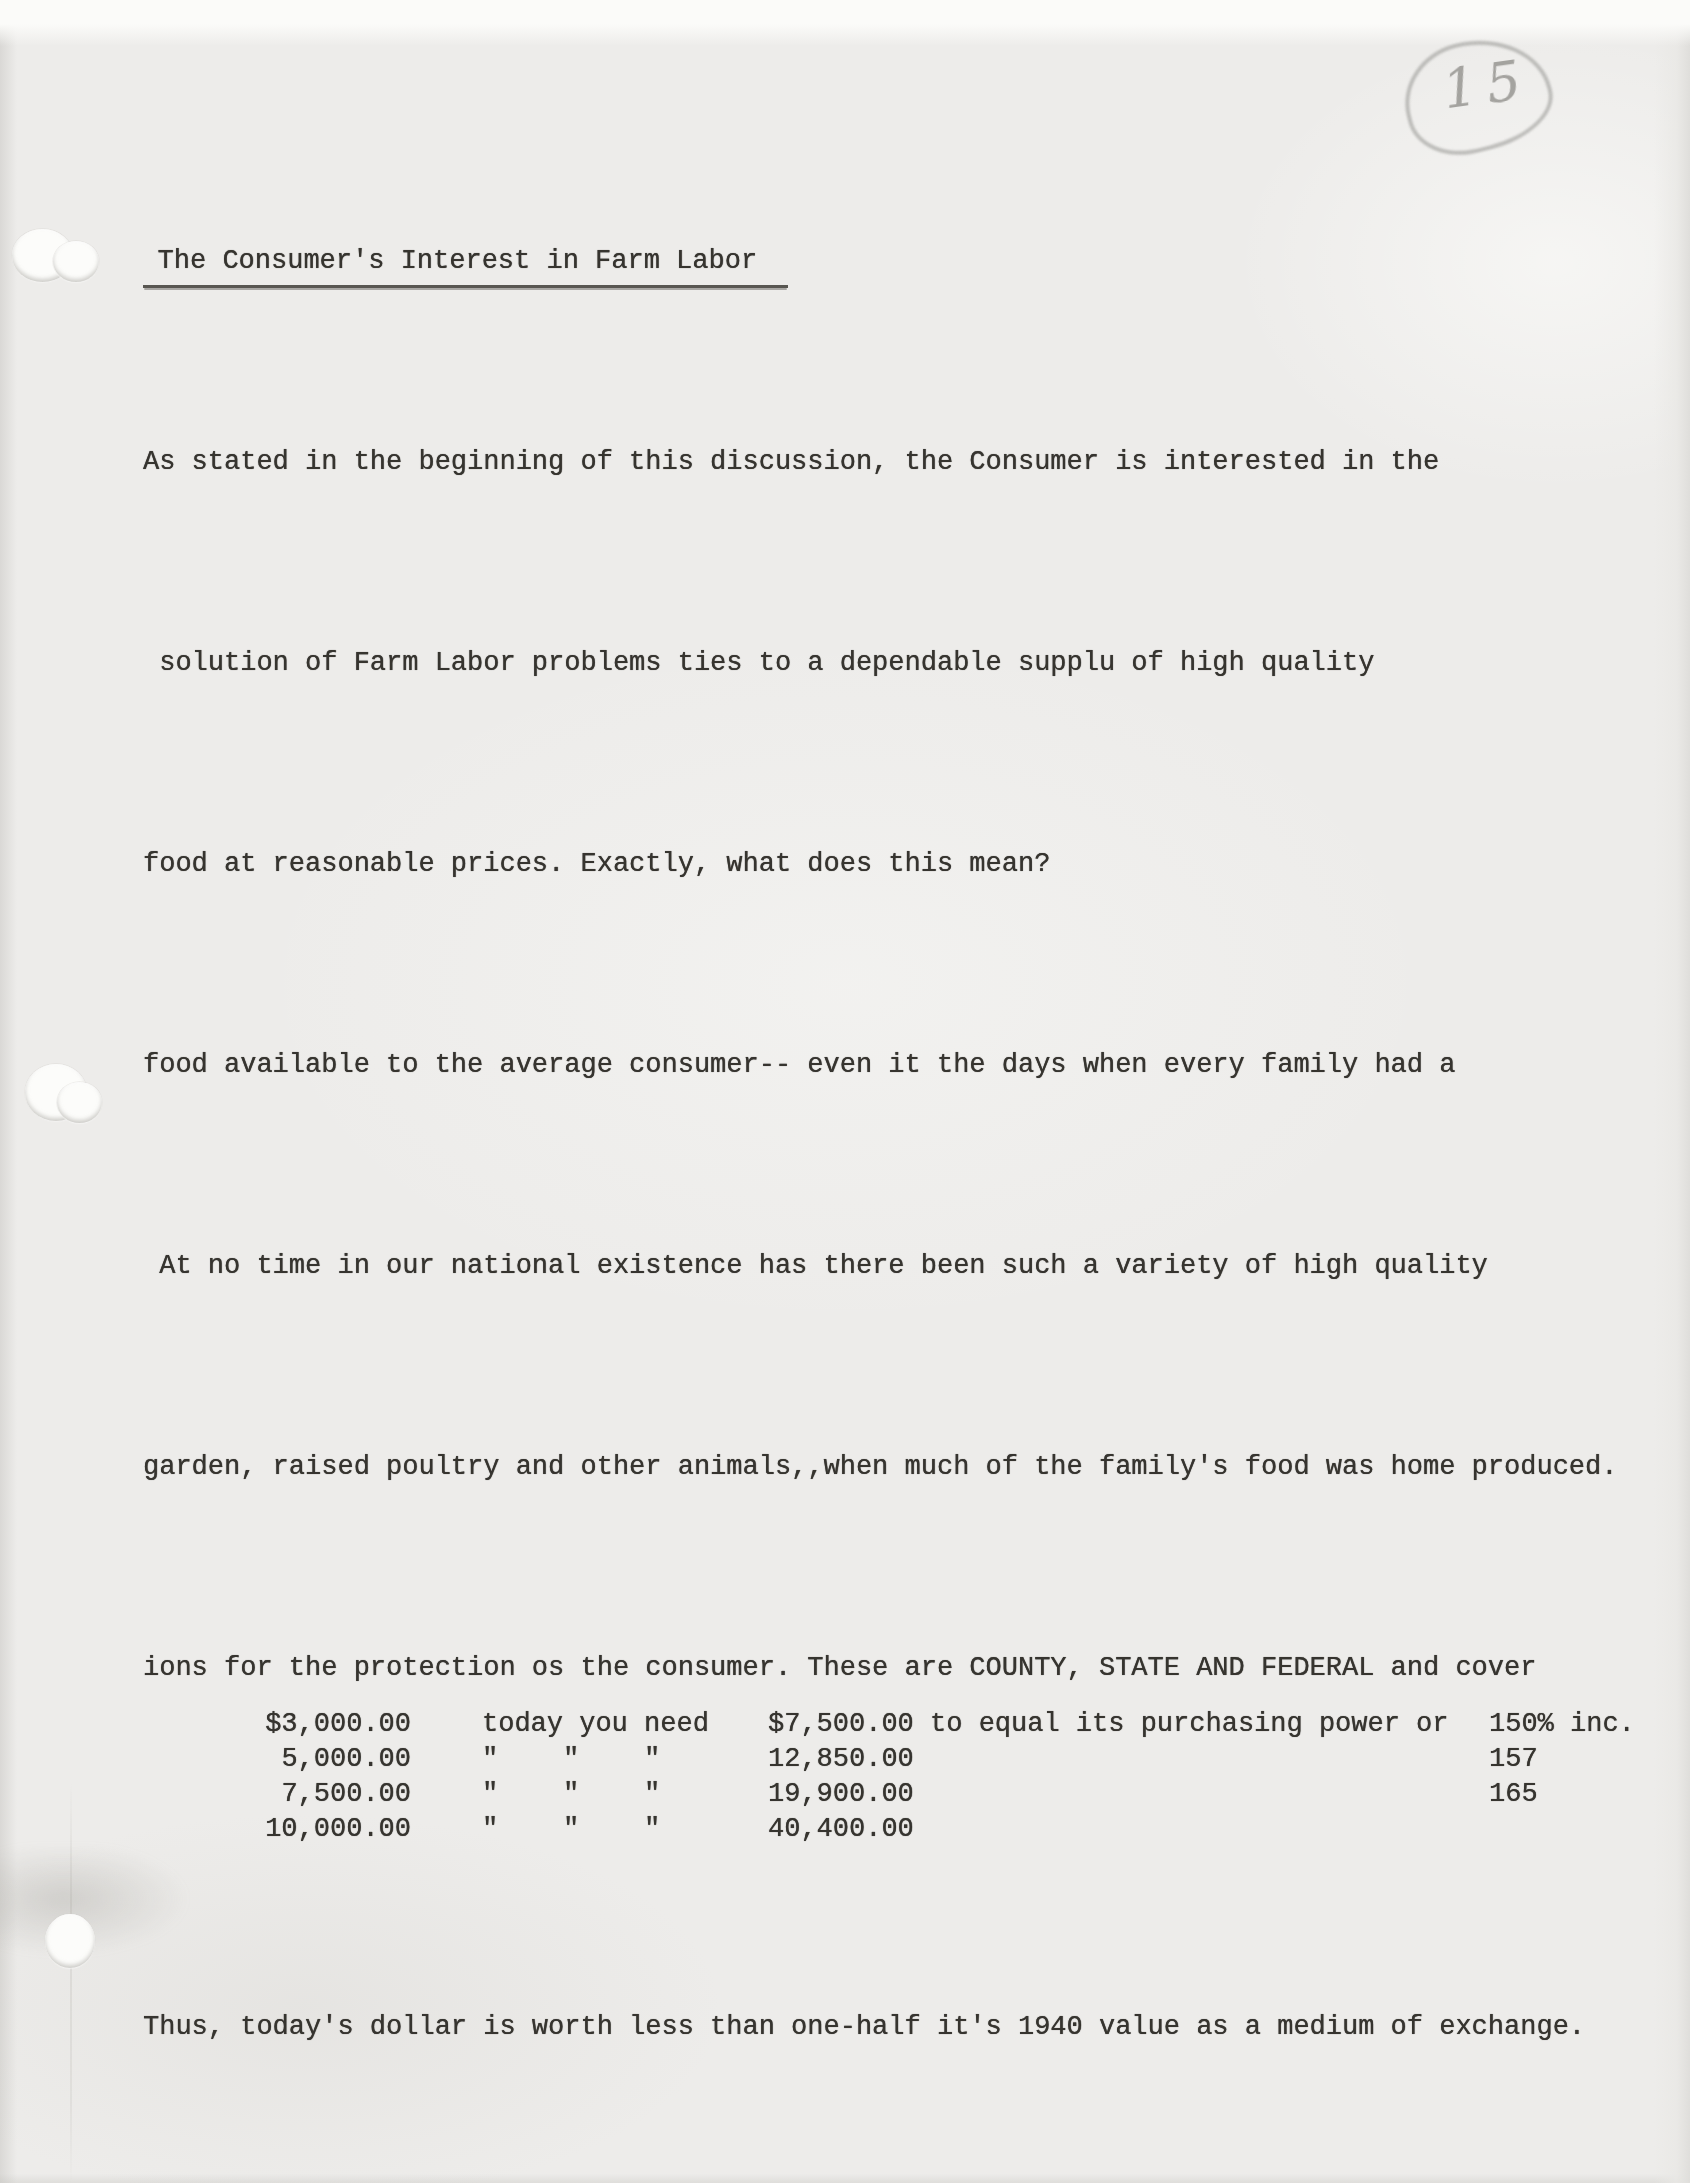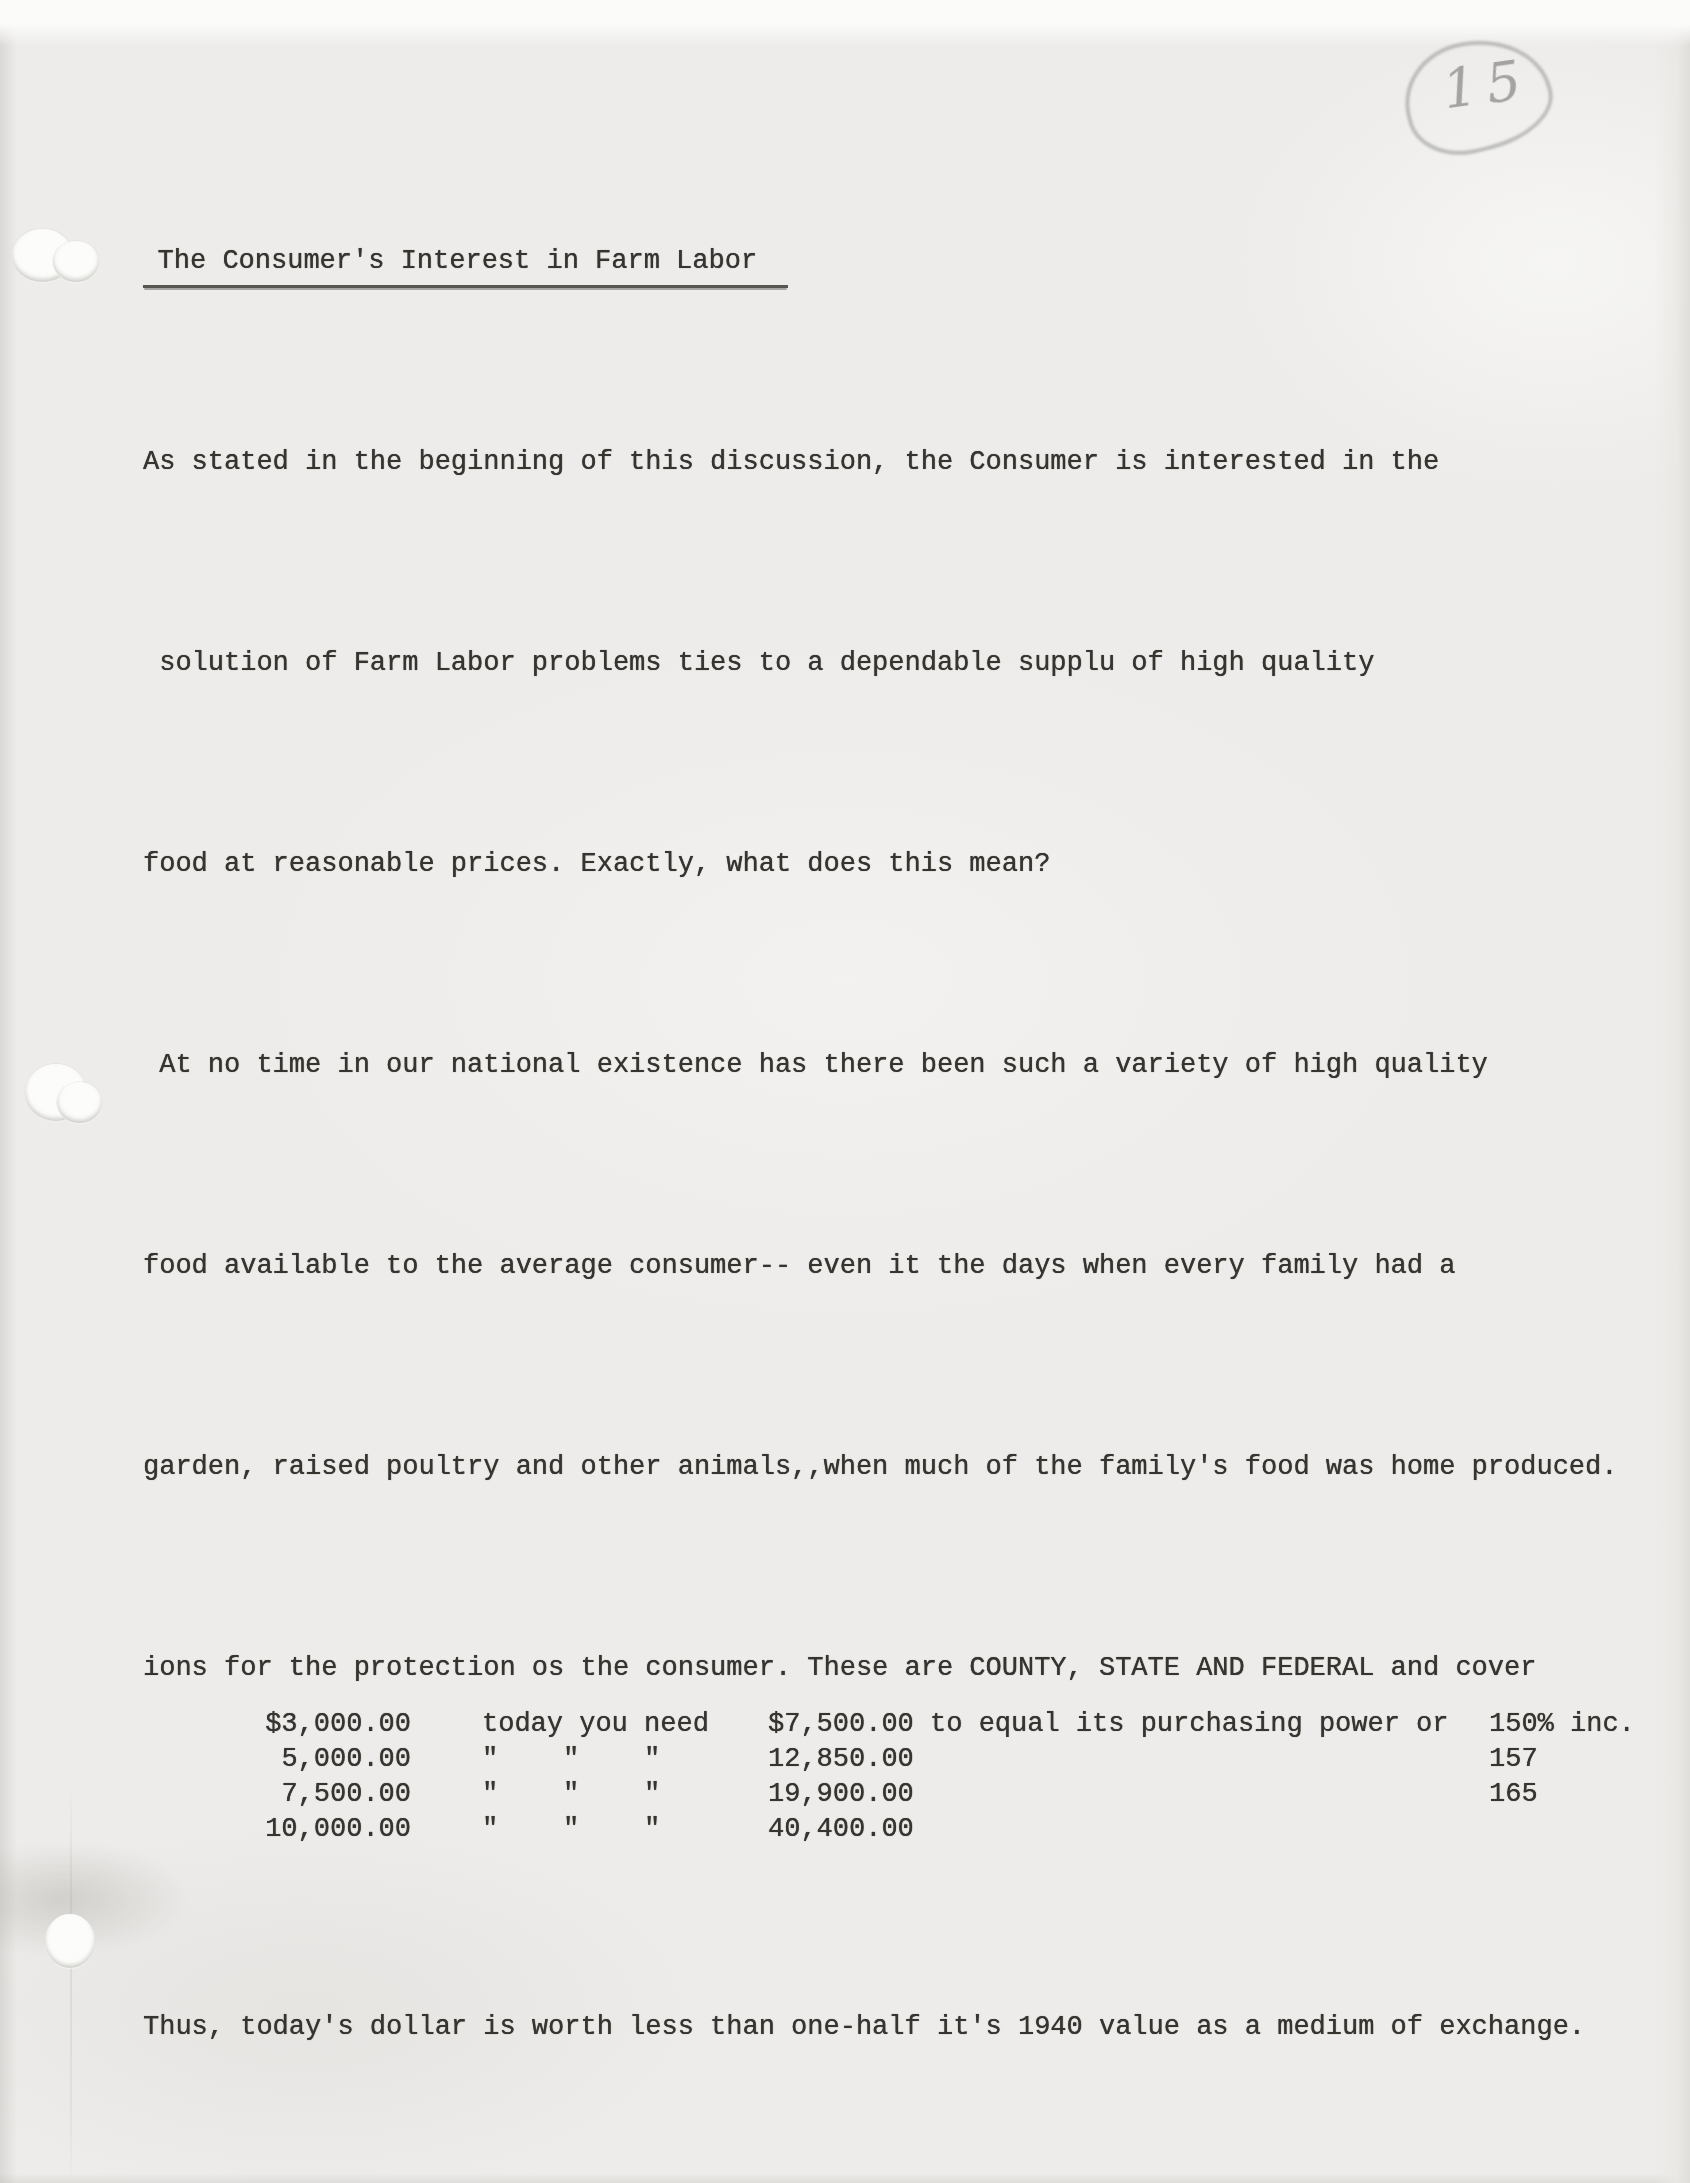--- a/index.html
+++ b/index.html
@@ -110,22 +110,22 @@
   <div class="pencil-mark">
     <div class="pencil-ellipse"></div>
     <span class="pencil-text">15</span>
   </div>
 
   <div class="text-block ink">
     <div class="title-wrap"><span class="doc-title">The Consumer's Interest in Farm Labor</span></div>
     <div class="line">As stated in the beginning of this discussion, the Consumer is interested in the</div>
     <div class="line"> solution of Farm Labor problems ties to a dependable supplu of high quality</div>
     <div class="line">food at reasonable prices. Exactly, what does this mean?</div>
+    <div class="line">food available to the average consumer-- even it the days when every family had a</div>
     <div class="line"> At no time in our national existence has there been such a variety of high quality</div>
-    <div class="line">food available to the average consumer-- even it the days when every family had a</div>
     <div class="line">garden, raised poultry and other animals,,when much of the family's food was home produced.</div>
     <div class="line">ions for the protection os the consumer. These are COUNTY, STATE AND FEDERAL and cover</div>
     
     
     
     
     
     
     
     

